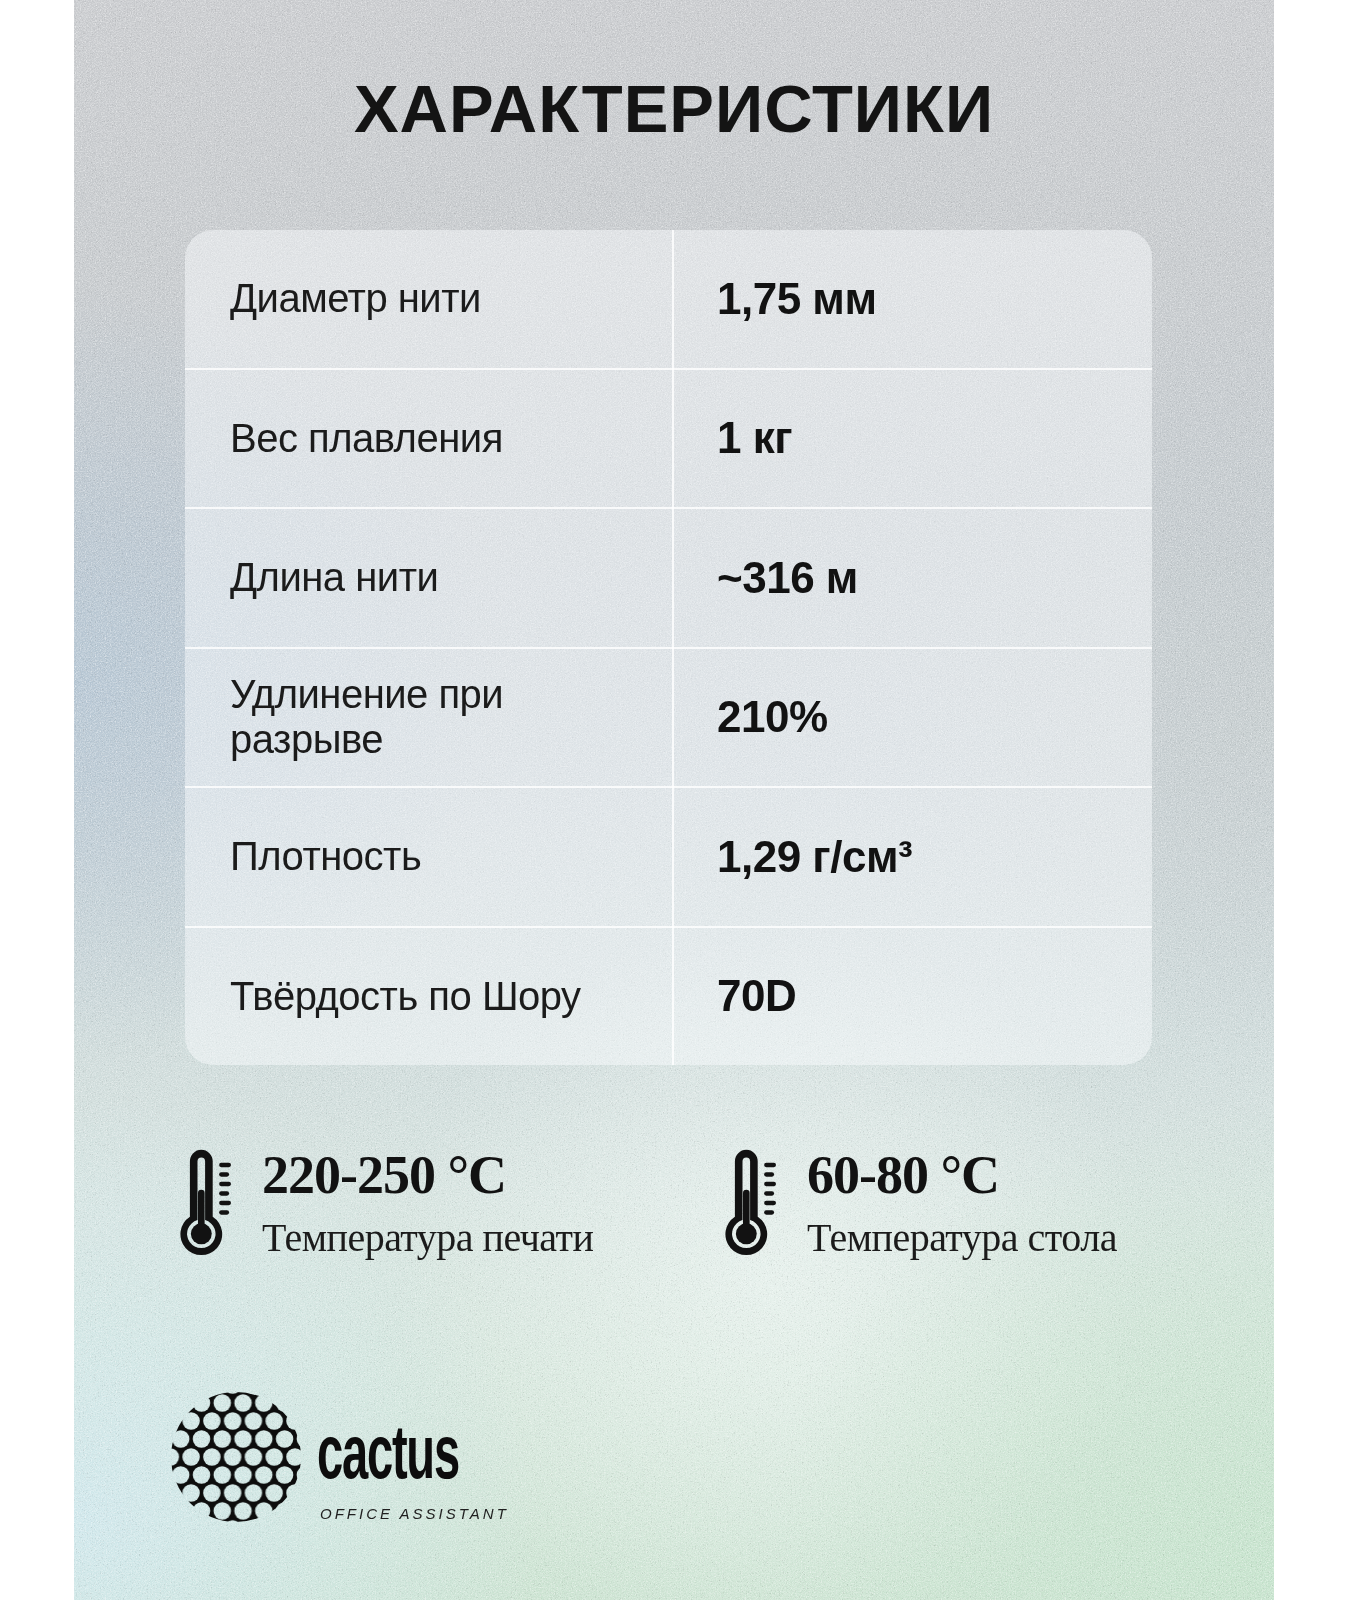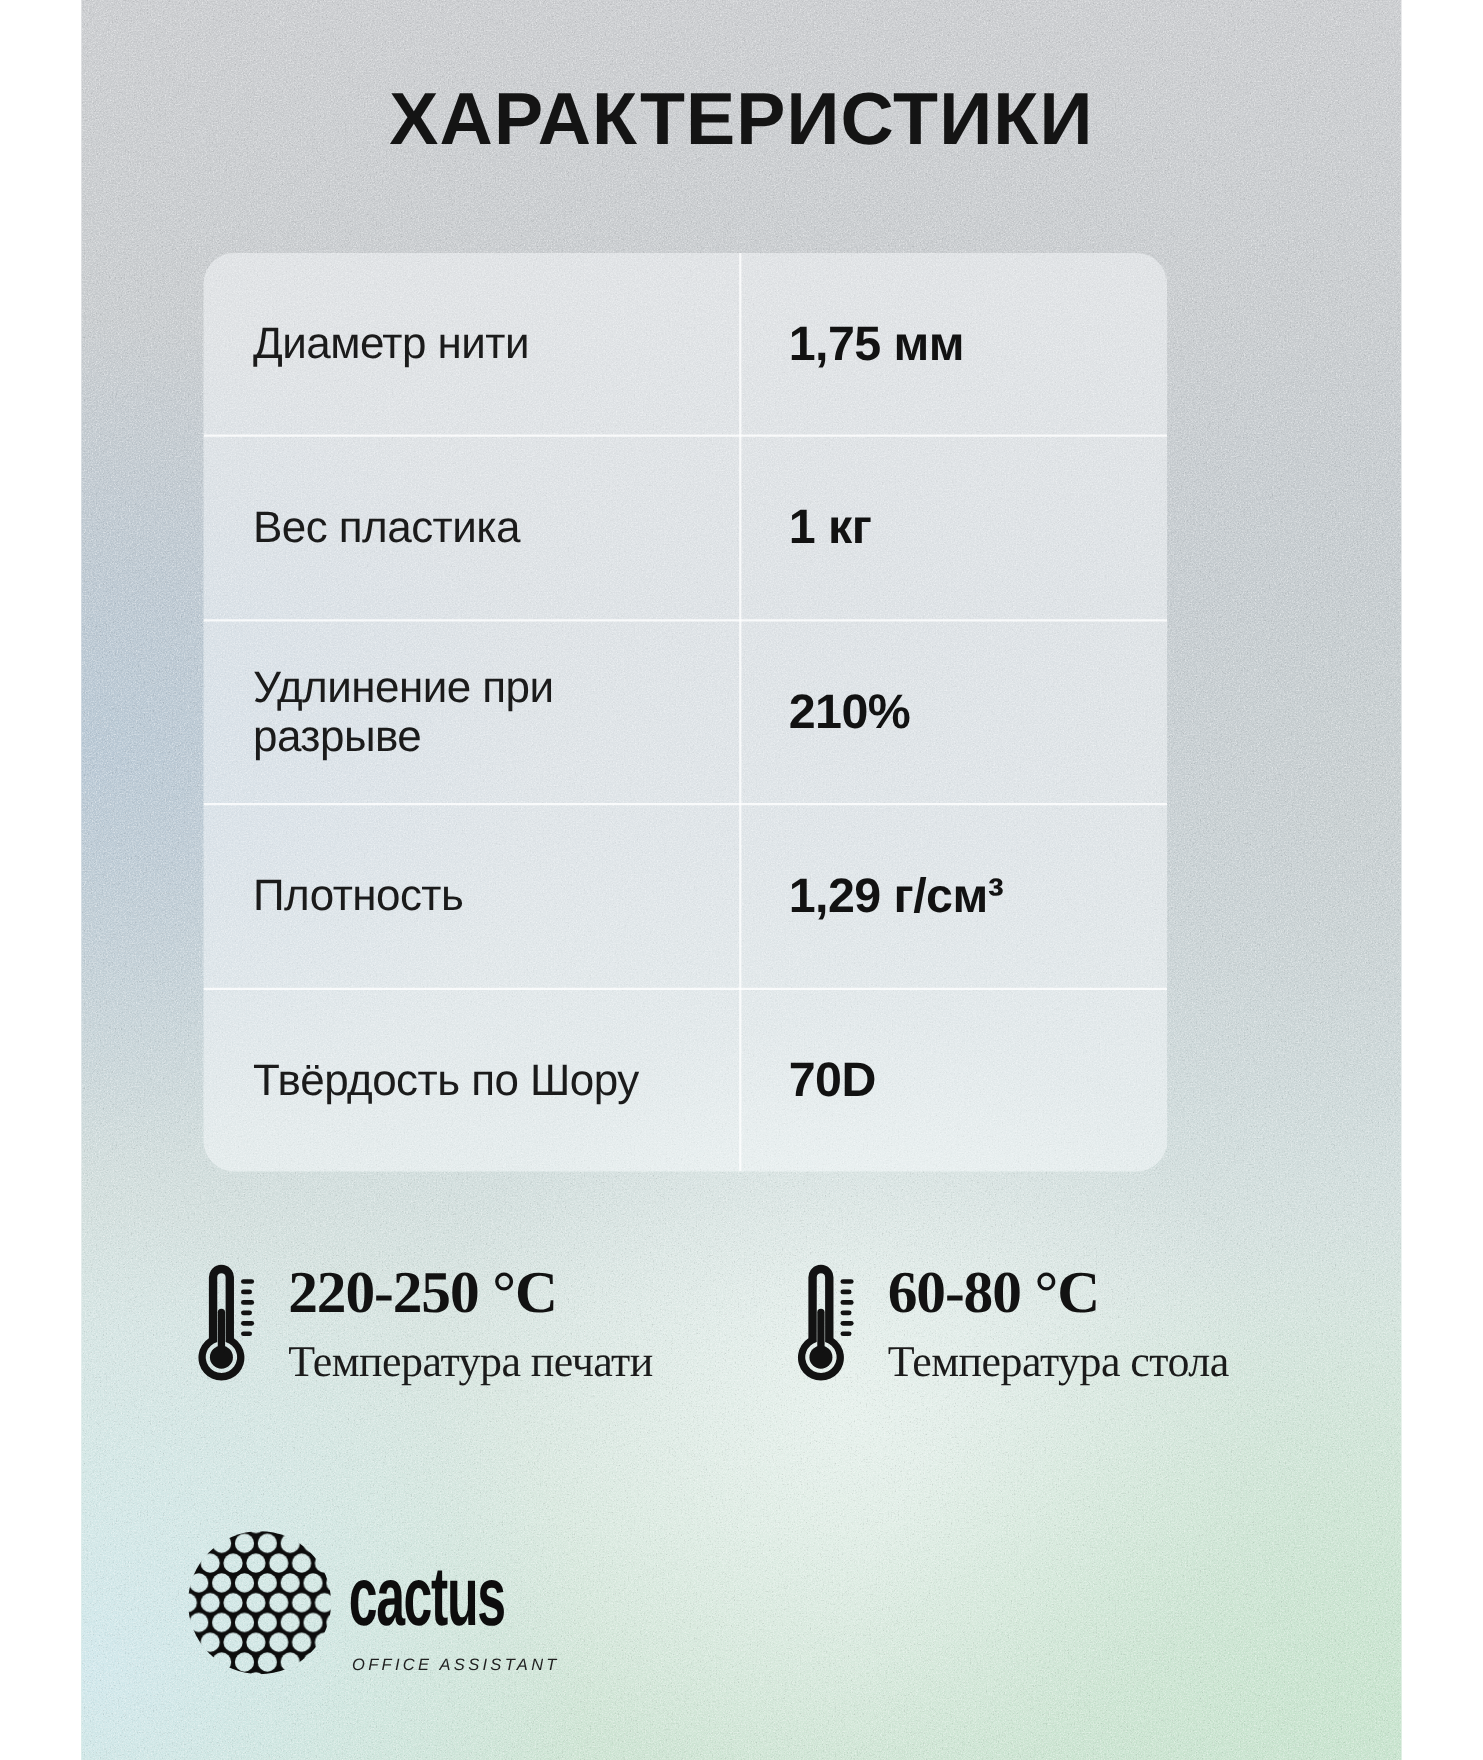--- a/index.html
+++ b/index.html
@@ -48,21 +48,21 @@
     font-size: 67px;
     font-weight: 700;
     letter-spacing: 1px;
     color: #141414;
   }
   
   .spec-table {
     position: absolute;
     left: 111px;
     top: 230px;
-    width: 876px;
+    width: 967px;
     height: 835px;
     border-radius: 28px;
     background: rgba(250, 253, 255, 0.46);
     display: flex;
     flex-direction: column;
     overflow: hidden;
   }
   .spec-row {
     flex: 1 1 0;
     display: flex;
@@ -182,22 +182,26 @@
     <h1 class="title">ХАРАКТЕРИСТИКИ</h1>
 
     <div class="spec-table">
       <div class="v-divider"></div>
 
       <div class="spec-row">
         <div class="spec-label">Диаметр нити</div>
         <div class="spec-value">1,75 мм</div>
       </div>
       <div class="spec-row">
-        <div class="spec-label">Вес пластика</div>
+        <div class="spec-label">Вес плавления</div>
         <div class="spec-value">1 кг</div>
+      </div>
+      <div class="spec-row">
+        <div class="spec-label">Длина нити</div>
+        <div class="spec-value">~316 м</div>
       </div>
       <div class="spec-row">
         <div class="spec-label">Удлинение при разрыве</div>
         <div class="spec-value">210%</div>
       </div>
       <div class="spec-row">
         <div class="spec-label">Плотность</div>
         <div class="spec-value">1,29 г/см³</div>
       </div>
       <div class="spec-row">

